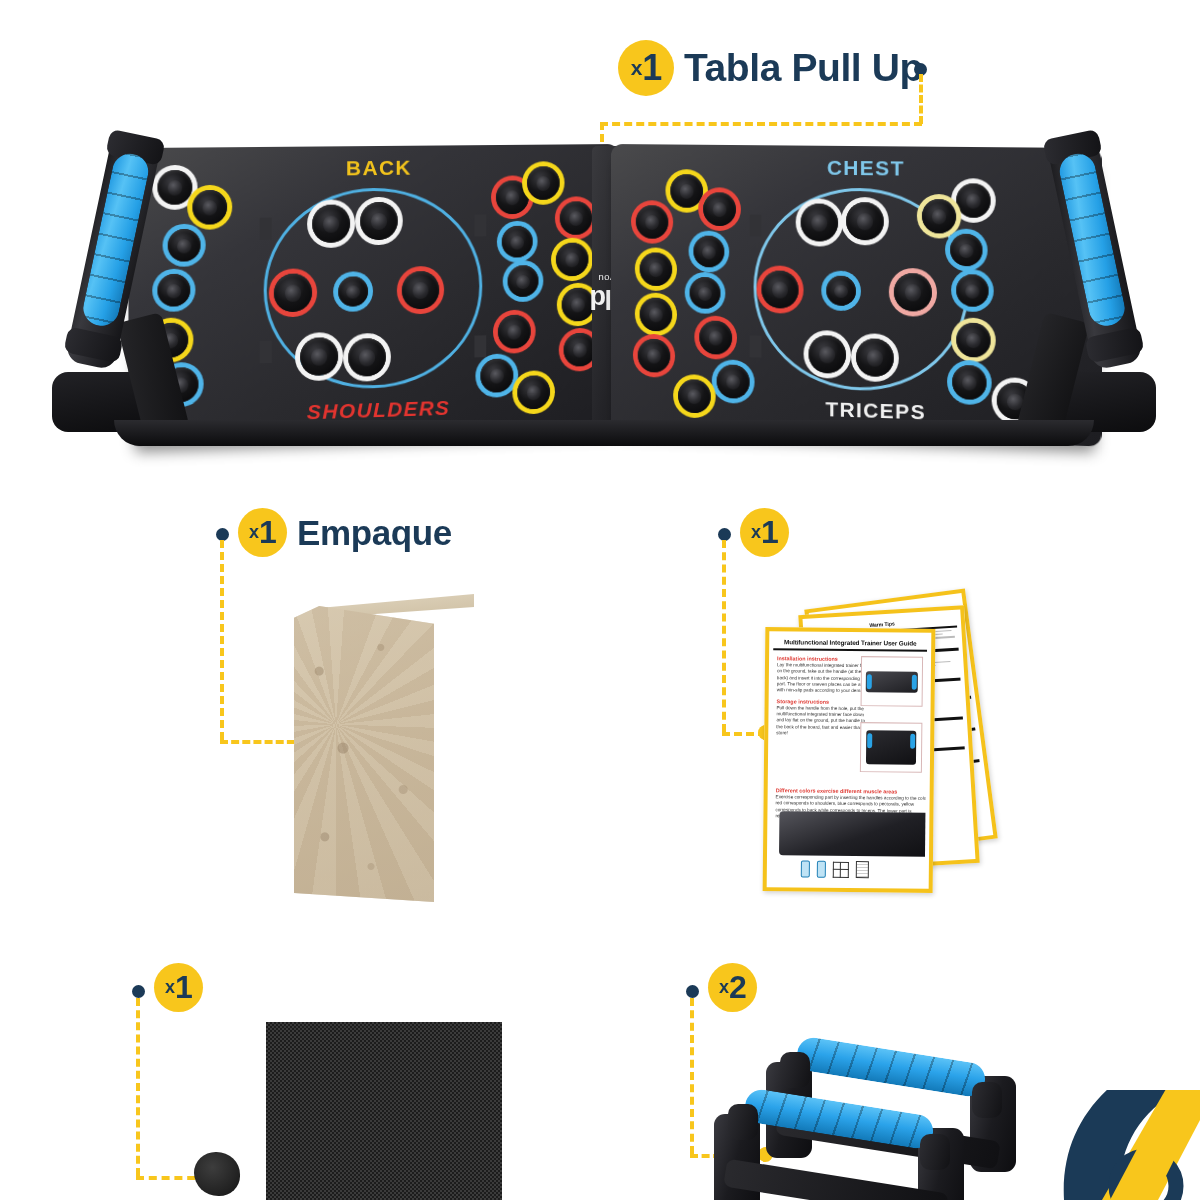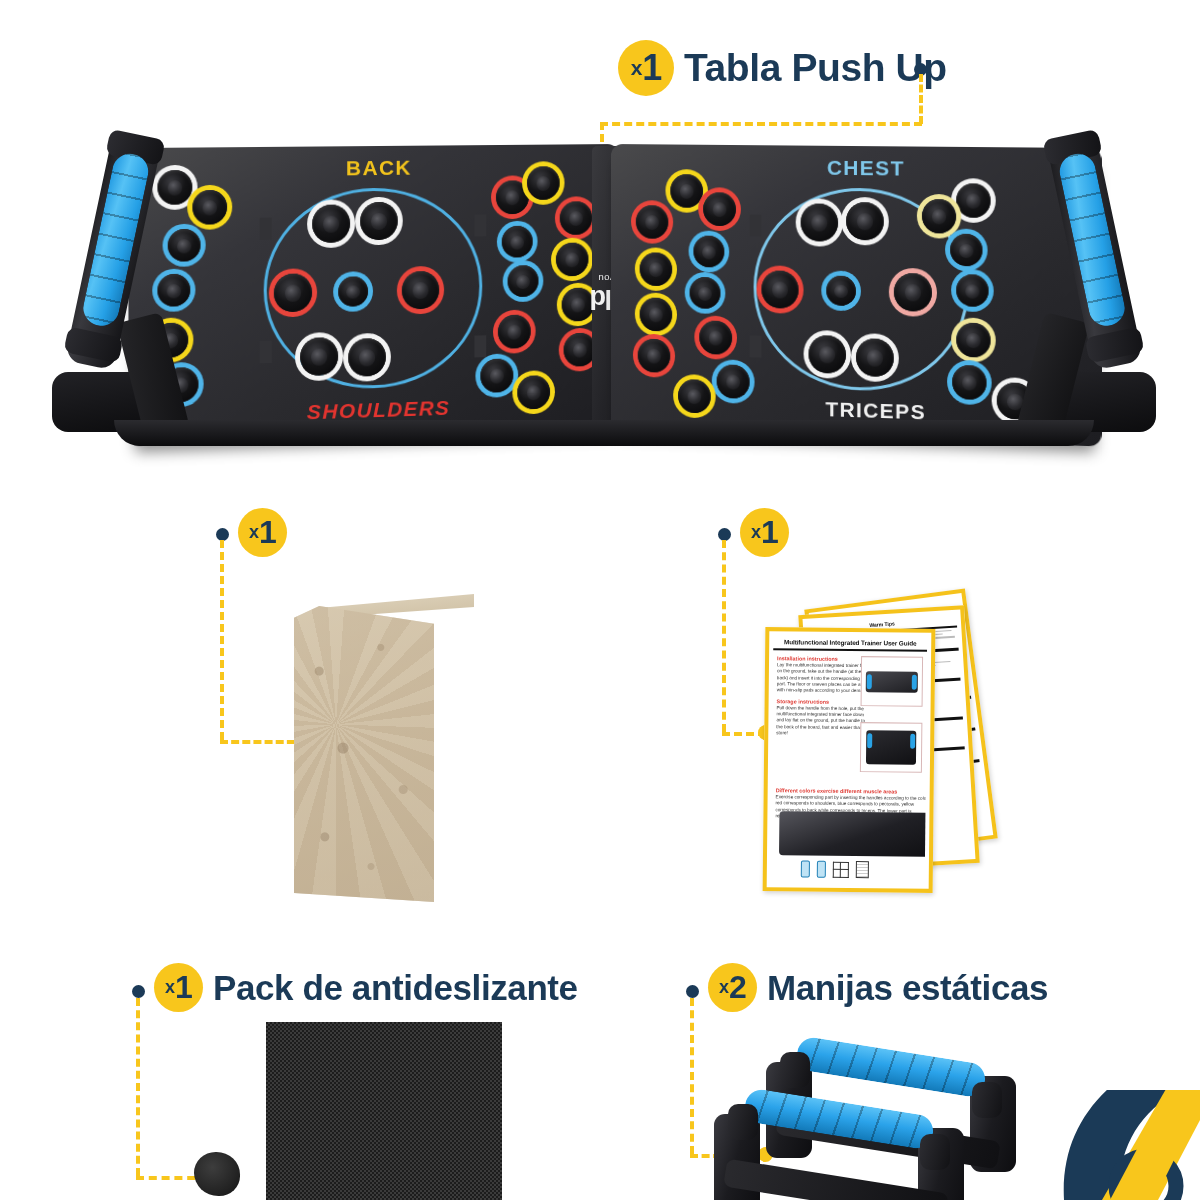--- a/index.html
+++ b/index.html
@@ -287,21 +287,21 @@
 </head>
 <body>
 
 <div id="stage">
 
   <div class="callout" style="left:618px; top:40px;">
     <div class="badge">
       <span class="x">x</span>
         <span class="n">1</span>
     </div>
-    <div class="txt">Tabla Push Up</div>
+    <div class="txt">Tabla Pull Up</div>
   </div>
   <div class="dot" style="left:914px; top:63px;"></div>
   <div class="vline" style="left:919px; top:74px; height:50px;"></div>
   <div class="hline" style="left:600px; top:122px; width:322px;"></div>
   <div class="vline" style="left:600px; top:122px; height:104px;"></div>
   <div class="dot yellow" style="left:594px; top:222px;"></div>
 
   <div id="board-wrap">
 
     <div class="board-base"></div>
@@ -412,20 +412,21 @@
 
     <div class="board-lip"></div>
   </div>
 
   <div class="dot" style="left:216px; top:528px;"></div>
   <div class="callout small" style="left:238px; top:508px;">
     <div class="badge">
       <span class="x">x</span>
         <span class="n">1</span>
     </div>
+    <div class="txt">Empaque</div>
   </div>
   <div class="vline" style="left:220px; top:540px; height:200px;"></div>
   <div class="hline" style="left:220px; top:740px; width:86px;"></div>
   <div class="dot yellow" style="left:298px; top:733px;"></div>
 
   <div id="pkg">
     <div class="top"></div>
     <div class="side"></div>
     <div class="face"></div>
   </div>
@@ -527,36 +528,34 @@
       </div>
     </div>
   </div>
 
   <div class="dot" style="left:132px; top:985px;"></div>
   <div class="callout small" style="left:154px; top:963px;">
     <div class="badge">
       <span class="x">x</span>
         <span class="n">1</span>
     </div>
-    <div class="txt">Pack de antideslizante</div>
   </div>
   <div class="vline" style="left:136px; top:998px; height:178px;"></div>
   <div class="hline" style="left:136px; top:1176px; width:72px;"></div>
   <div class="dot yellow" style="left:210px; top:1169px;"></div>
 
   <div id="pad-dot"></div>
   <div id="pad"></div>
 
   <div class="dot" style="left:686px; top:985px;"></div>
   <div class="callout small" style="left:708px; top:963px;">
     <div class="badge">
       <span class="x">x</span>
         <span class="n">2</span>
     </div>
-    <div class="txt">Manijas estáticas</div>
   </div>
   <div class="vline" style="left:690px; top:998px; height:156px;"></div>
   <div class="hline" style="left:690px; top:1154px; width:66px;"></div>
   <div class="dot yellow" style="left:758px; top:1147px;"></div>
 
   <div id="handles">
     <div class="sh" id="sh-back">
       <div class="legA"></div>
       <div class="legB"></div>
       <div class="base"></div>

